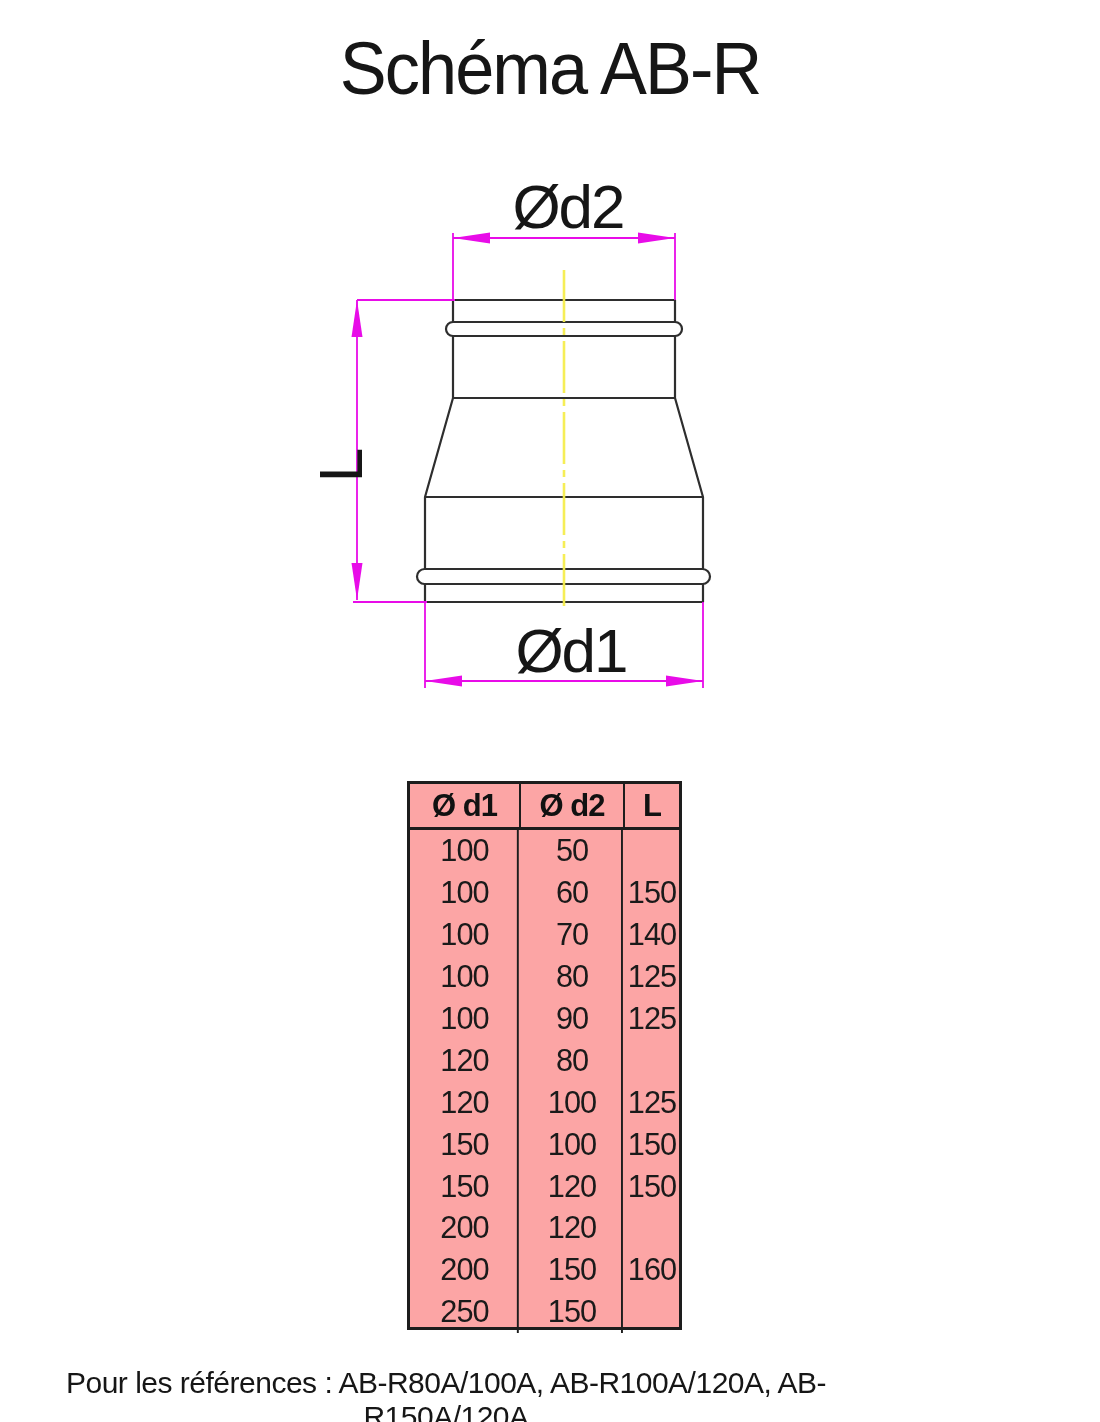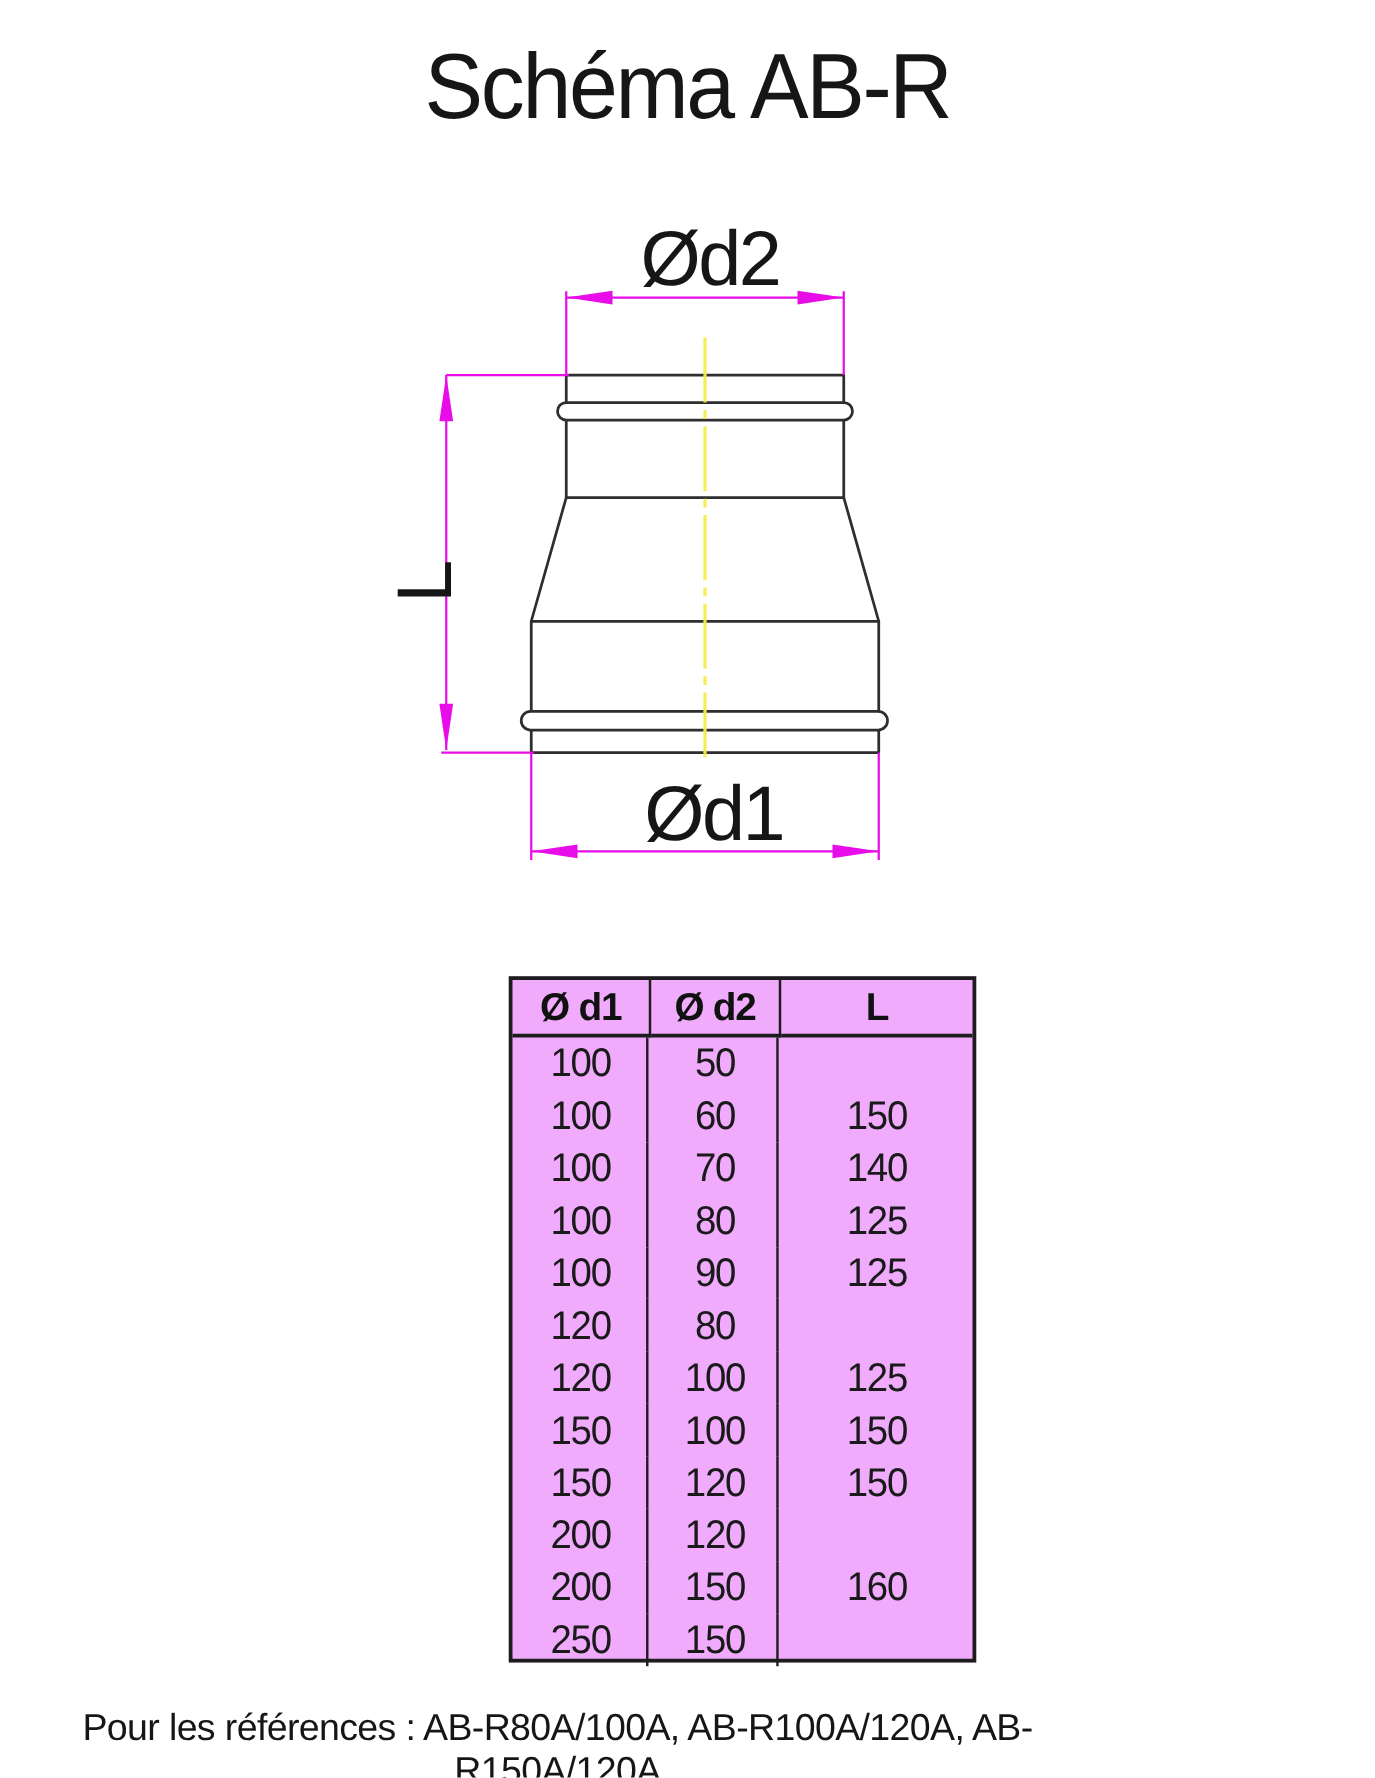--- a/index.html
+++ b/index.html
@@ -28,28 +28,28 @@
   }
   .dim-label{
     font-size:62px;
     fill:#161616;
     letter-spacing:-2px;
   }
   
   .spec-table{
     position:absolute;
     left:407px;top:781px;
-    width:374px;height:549px;
+    width:275px;height:549px;
     box-sizing:border-box;
     border:3px solid #1d1d1d;
     display:grid;
     grid-template-columns:111px 104px 1fr;
     grid-template-rows:46px;
     grid-auto-rows:41.9px;
-    background:#f0abfc;
+    background:#fca5a5;
   }
   .cell{
     display:flex;align-items:center;justify-content:center;
     box-sizing:border-box;
   }
   .col0,.col1{border-right:2px solid #1d1d1d;}
   .head-cell{
     border-bottom:3px solid #1d1d1d;
     font-weight:700;
     font-size:31px;

